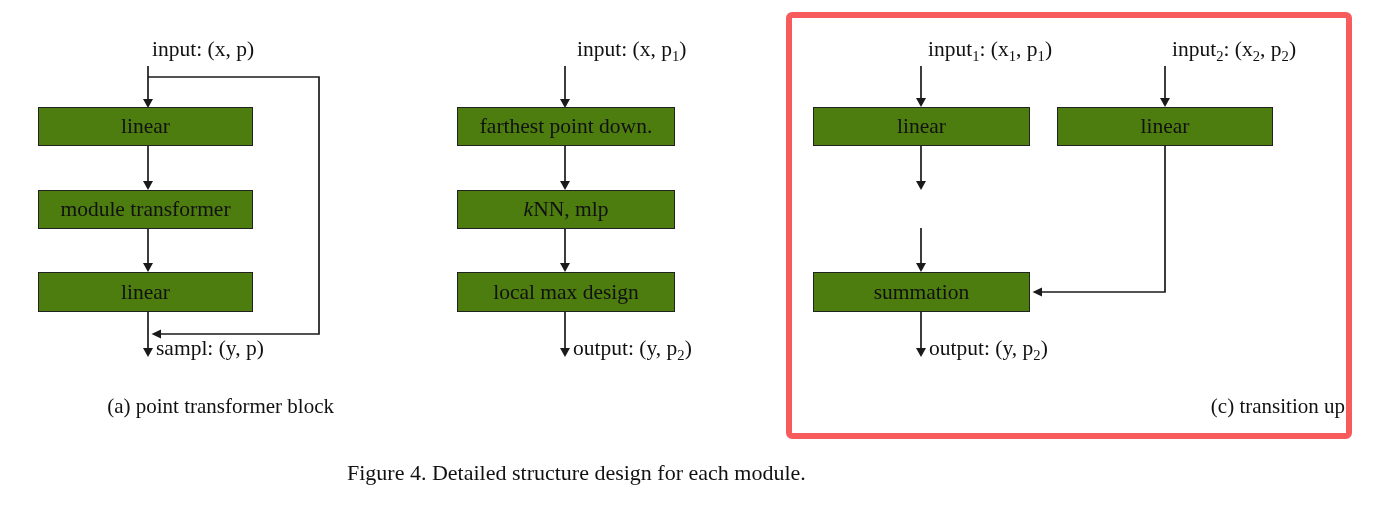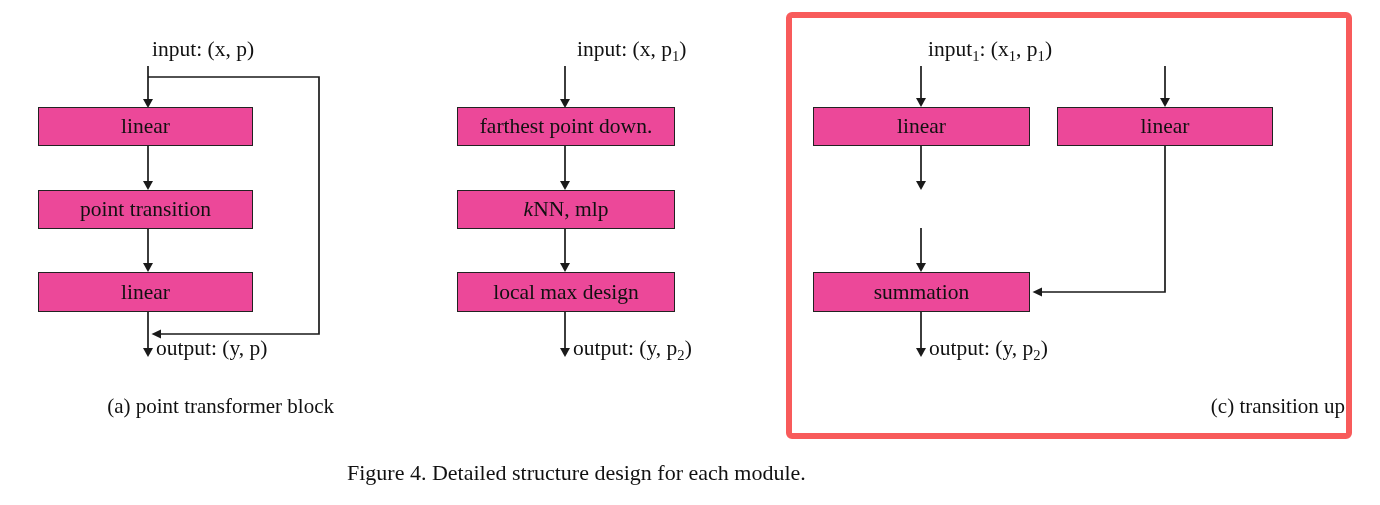--- a/index.html
+++ b/index.html
@@ -13,21 +13,21 @@
     overflow: hidden;
   }
   .wires { position: absolute; left: 0; top: 0; }
   .ln  { stroke: var(--line, #1a1a1a); stroke-width: 1.7; fill: none; }
   .ah  { fill: var(--line, #1a1a1a); stroke: none; }
   .node {
     position: absolute;
     box-sizing: border-box;
     height: 39px;
     border: 1.9px solid var(--box-border, #222222);
-    background: #ec4899;
+    background: #4d7c0f;
     display: flex;
     align-items: center;
     justify-content: center;
     font-size: 21.5px;
     white-space: nowrap;
   }
   .label {
     position: absolute;
     font-size: 21.5px;
     line-height: 26px;
@@ -107,44 +107,45 @@
       <polygon class="ah" points="1160,98 1170,98 1165,107"></polygon>
       <polyline class="ln" points="1165,145 1165,292 1042,292"></polyline>
       <polygon class="ah" points="1042,287.5 1042,296.5 1032.5,292"></polygon>
     </g>
   </svg>
 
   <div class="label" style="left:152px; top:36px">input: (x, p)</div>
 
   <div class="node" style="left:38px; top:107px; width:215px">linear</div>
 
-  <div class="node" style="left:38px; top:190px; width:215px">point transition</div>
+  <div class="node" style="left:38px; top:190px; width:215px">module transformer</div>
 
   <div class="node" style="left:38px; top:272px; width:215px; height:40px">linear</div>
 
-  <div class="label" style="left:156px; top:335px">output: (y, p)</div>
+  <div class="label" style="left:156px; top:335px">sampl: (y, p)</div>
 
   <div class="panel-caption" style="left:22px; width:312px">(a) point transformer block</div>
 
   <div class="label" style="left:577px; top:36px"><span>input: (x, p</span><sub>1</sub><span>)</span></div>
 
   <div class="node" style="left:457px; top:107px; width:218px">farthest point down.</div>
 
   <div class="node" style="left:457px; top:190px; width:218px">
       <i>k</i>
       <span>NN, mlp</span>
     </div>
 
   <div class="node" style="left:457px; top:272px; width:218px; height:40px">local max design</div>
 
   <div class="label" style="left:573px; top:335px"><span>output: (y, p</span><sub>2</sub><span>)</span></div>
 
 
   <div class="label" style="left:928px; top:36px"><span>input</span><sub>1</sub><span>: (x</span><sub>1</sub><span>, p</span><sub>1</sub><span>)</span></div>
 
+  <div class="label" style="left:1172px; top:36px"><span>input</span><sub>2</sub><span>: (x</span><sub>2</sub><span>, p</span><sub>2</sub><span>)</span></div>
 
   <div class="node" style="left:813px; top:107px; width:217px">linear</div>
 
   <div class="node" style="left:1057px; top:107px; width:216px">linear</div>
 
 
   <div class="node" style="left:813px; top:272px; width:217px; height:40px">summation</div>
 
   <div class="label" style="left:929px; top:335px"><span>output: (y, p</span><sub>2</sub><span>)</span></div>
 

